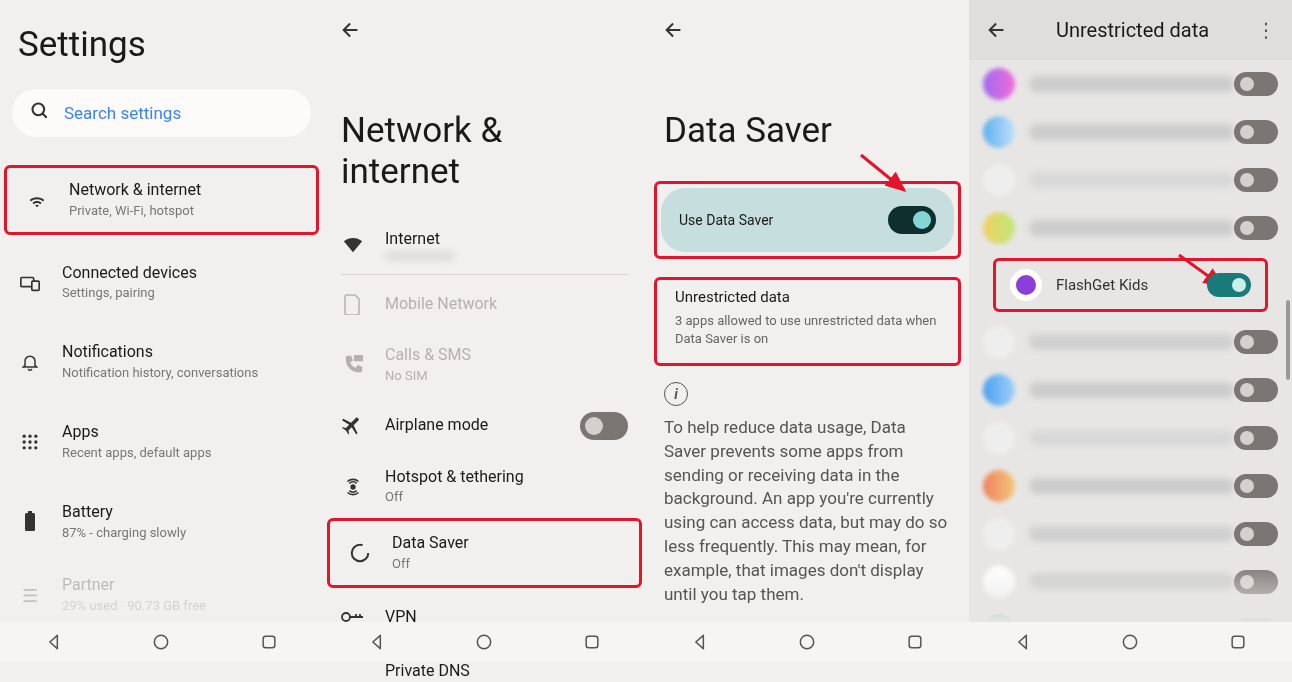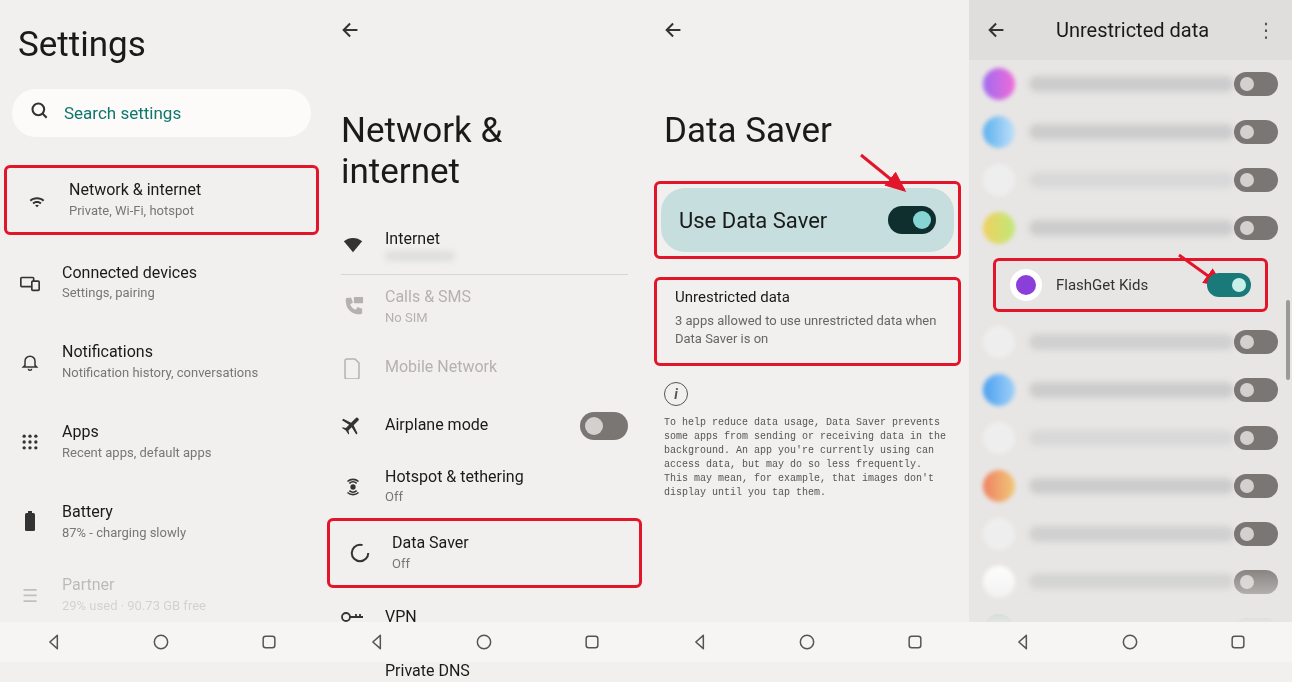--- a/index.html
+++ b/index.html
@@ -58,21 +58,21 @@
   display: flex;
   align-items: center;
   padding: 0 18px;
 }
 .search-icon {
   font-size: 20px;
   margin-right: 14px;
   color: #333;
 }
 .search-placeholder {
-  color: #0f766e;
+  color: #3b82f6;
   font-size: 17px;
 }
 .item {
   display: flex;
   align-items: center;
   padding: 12px 18px;
   min-height: 58px;
   gap: 20px;
 }
 .item .icon {
@@ -162,37 +162,36 @@
   display: flex; align-items: center; justify-content: center;
   border: 1.5px solid #555;
   border-radius: 50%;
   font-size: 14px;
   font-style: italic;
   font-weight: bold;
   color: #555;
   margin: 16px 18px 10px;
 }
 .help-text {
-  font-size: 10px;
+  font-size: 17px;
   color: #555;
   line-height: 1.4;
   padding: 0 18px;
-  font-family: Liberation Mono, monospace;
 }
 .use-ds-row {
   background: #c6dede;
   border-radius: 24px;
   margin: 0 10px 20px;
   padding: 18px 18px;
   display: flex;
   align-items: center;
   justify-content: space-between;
 }
 .use-ds-label {
-  font-size: 22px;
+  font-size: 14px;
   color: #1a1a1a;
 }
 .nav-bar {
   position: absolute;
   bottom: 0; left: 0; right: 0;
   height: 40px;
   background: #f7f5f4;
   display: flex;
   align-items: center;
   justify-content: space-around;
@@ -381,39 +380,39 @@
     </span>
     <div class="txt">
       <div class="label">Internet</div>
       <div class="sub" style="filter:blur(3px);color:#ccc;width:70px;height:10px;background:#ddd;border-radius:5px"></div>
     </div>
   </div>
   <div class="divider"></div>
 
   <div class="item">
     <span class="icon muted">
+      <svg width="18" height="22" viewBox="0 0 18 22" fill="none" stroke="#b5b1ae" stroke-width="1.5">
+          <path d="M3 2h8l4 4v14a2 2 0 01-2 2H3a2 2 0 01-2-2V4a2 2 0 012-2z"></path>
+        </svg>
+    </span>
+    <div class="txt">
+      <div class="label muted">Mobile Network</div>
+    </div>
+  </div>
+
+  <div class="item">
+    <span class="icon muted">
       <svg width="22" height="22" viewBox="0 0 24 24" fill="#b5b1ae">
           <path d="M6 2h4l2 5-3 2c1 3 3 5 6 6l2-3 5 2v4c0 1-1 2-2 2C10 20 4 14 4 4c0-1 1-2 2-2z"></path>
           <rect x="13" y="1" width="10" height="7" rx="1"></rect>
         </svg>
     </span>
     <div class="txt">
       <div class="label muted">Calls &amp; SMS</div>
       <div class="sub" style="color:#b5b1ae">No SIM</div>
-    </div>
-  </div>
-
-  <div class="item">
-    <span class="icon muted">
-      <svg width="18" height="22" viewBox="0 0 18 22" fill="none" stroke="#b5b1ae" stroke-width="1.5">
-          <path d="M3 2h8l4 4v14a2 2 0 01-2 2H3a2 2 0 01-2-2V4a2 2 0 012-2z"></path>
-        </svg>
-    </span>
-    <div class="txt">
-      <div class="label muted">Mobile Network</div>
     </div>
   </div>
 
   <div class="item">
     <span class="icon">
       <svg width="22" height="22" viewBox="0 0 24 24" fill="#333">
           <path d="M21 14l-9-3V4a2 2 0 00-4 0v7l-9 3v2l9-2v5l-3 2v1l5-1 5 1v-1l-3-2v-5l9 2v-2z" transform="rotate(45 12 12)"></path>
         </svg>
     </span>
     <div class="txt">

